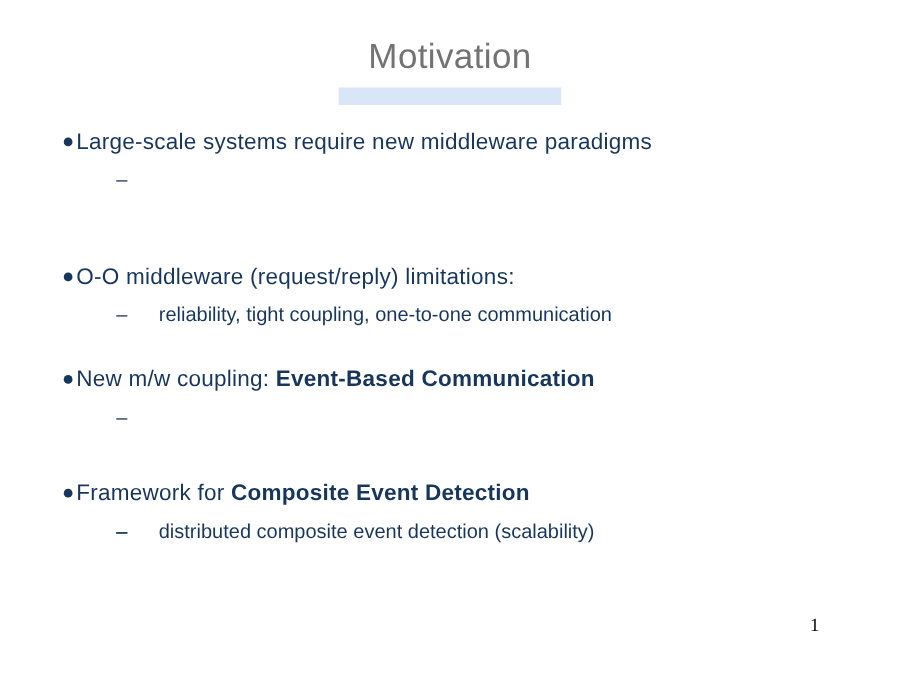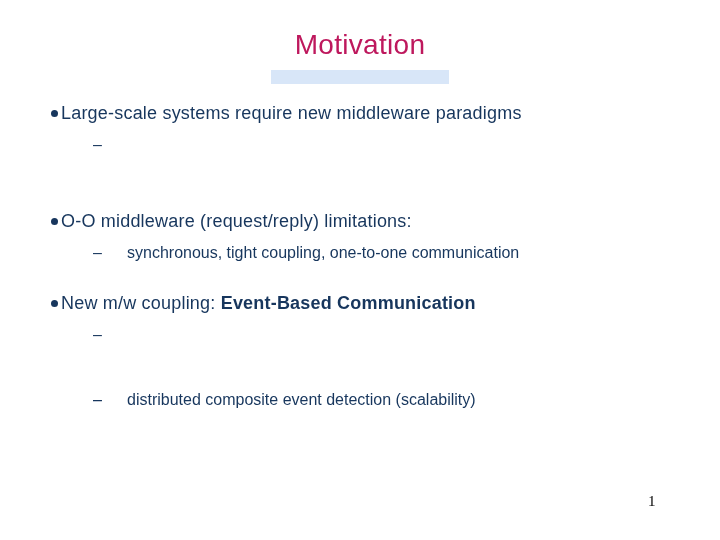--- a/index.html
+++ b/index.html
@@ -16,21 +16,21 @@
     font-family: "Liberation Sans", sans-serif;
   }
   .slide-title {
     position: absolute;
     top: 30px;
     left: 0;
     width: 100%;
     text-align: center;
     font-size: 28px;
     line-height: 30px;
-    color: #be185d;
+    color: #737373;
     letter-spacing: 0.3px;
   }
   .accent-bar {
     position: absolute;
     top: 70px;
     left: 271px;
     width: 178px;
     height: 14px;
     background: #d8e6f8;
   }
@@ -109,35 +109,39 @@
     </div>
   </div>
 
   <div class="bullet-group g2">
     <div class="main-line">
       <span class="bullet-dot"></span>
       <span>O-O middleware (request/reply) limitations:</span><span class="bold-part"></span>
     </div>
     <div class="sub-line">
       <span class="dash-marker">–</span>
-      <span>synchronous, tight coupling, one-to-one communication</span>
+      <span>reliability, tight coupling, one-to-one communication</span>
     </div>
   </div>
 
   <div class="bullet-group g3">
     <div class="main-line">
       <span class="bullet-dot"></span>
       <span>New m/w coupling: </span><span class="bold-part">Event-Based Communication</span>
     </div>
     <div class="sub-line">
       <span class="dash-marker">–</span>
     </div>
   </div>
 
   <div class="bullet-group g4">
+    <div class="main-line">
+      <span class="bullet-dot"></span>
+      <span>Framework for </span><span class="bold-part">Composite Event Detection</span>
+    </div>
     <div class="sub-line">
       <span class="dash-marker">–</span>
     </div>
     <div class="sub-line">
       <span class="dash-marker">–</span>
       <span>distributed composite event detection (scalability)</span>
     </div>
   </div>
 
   <div class="page-number">1</div>

